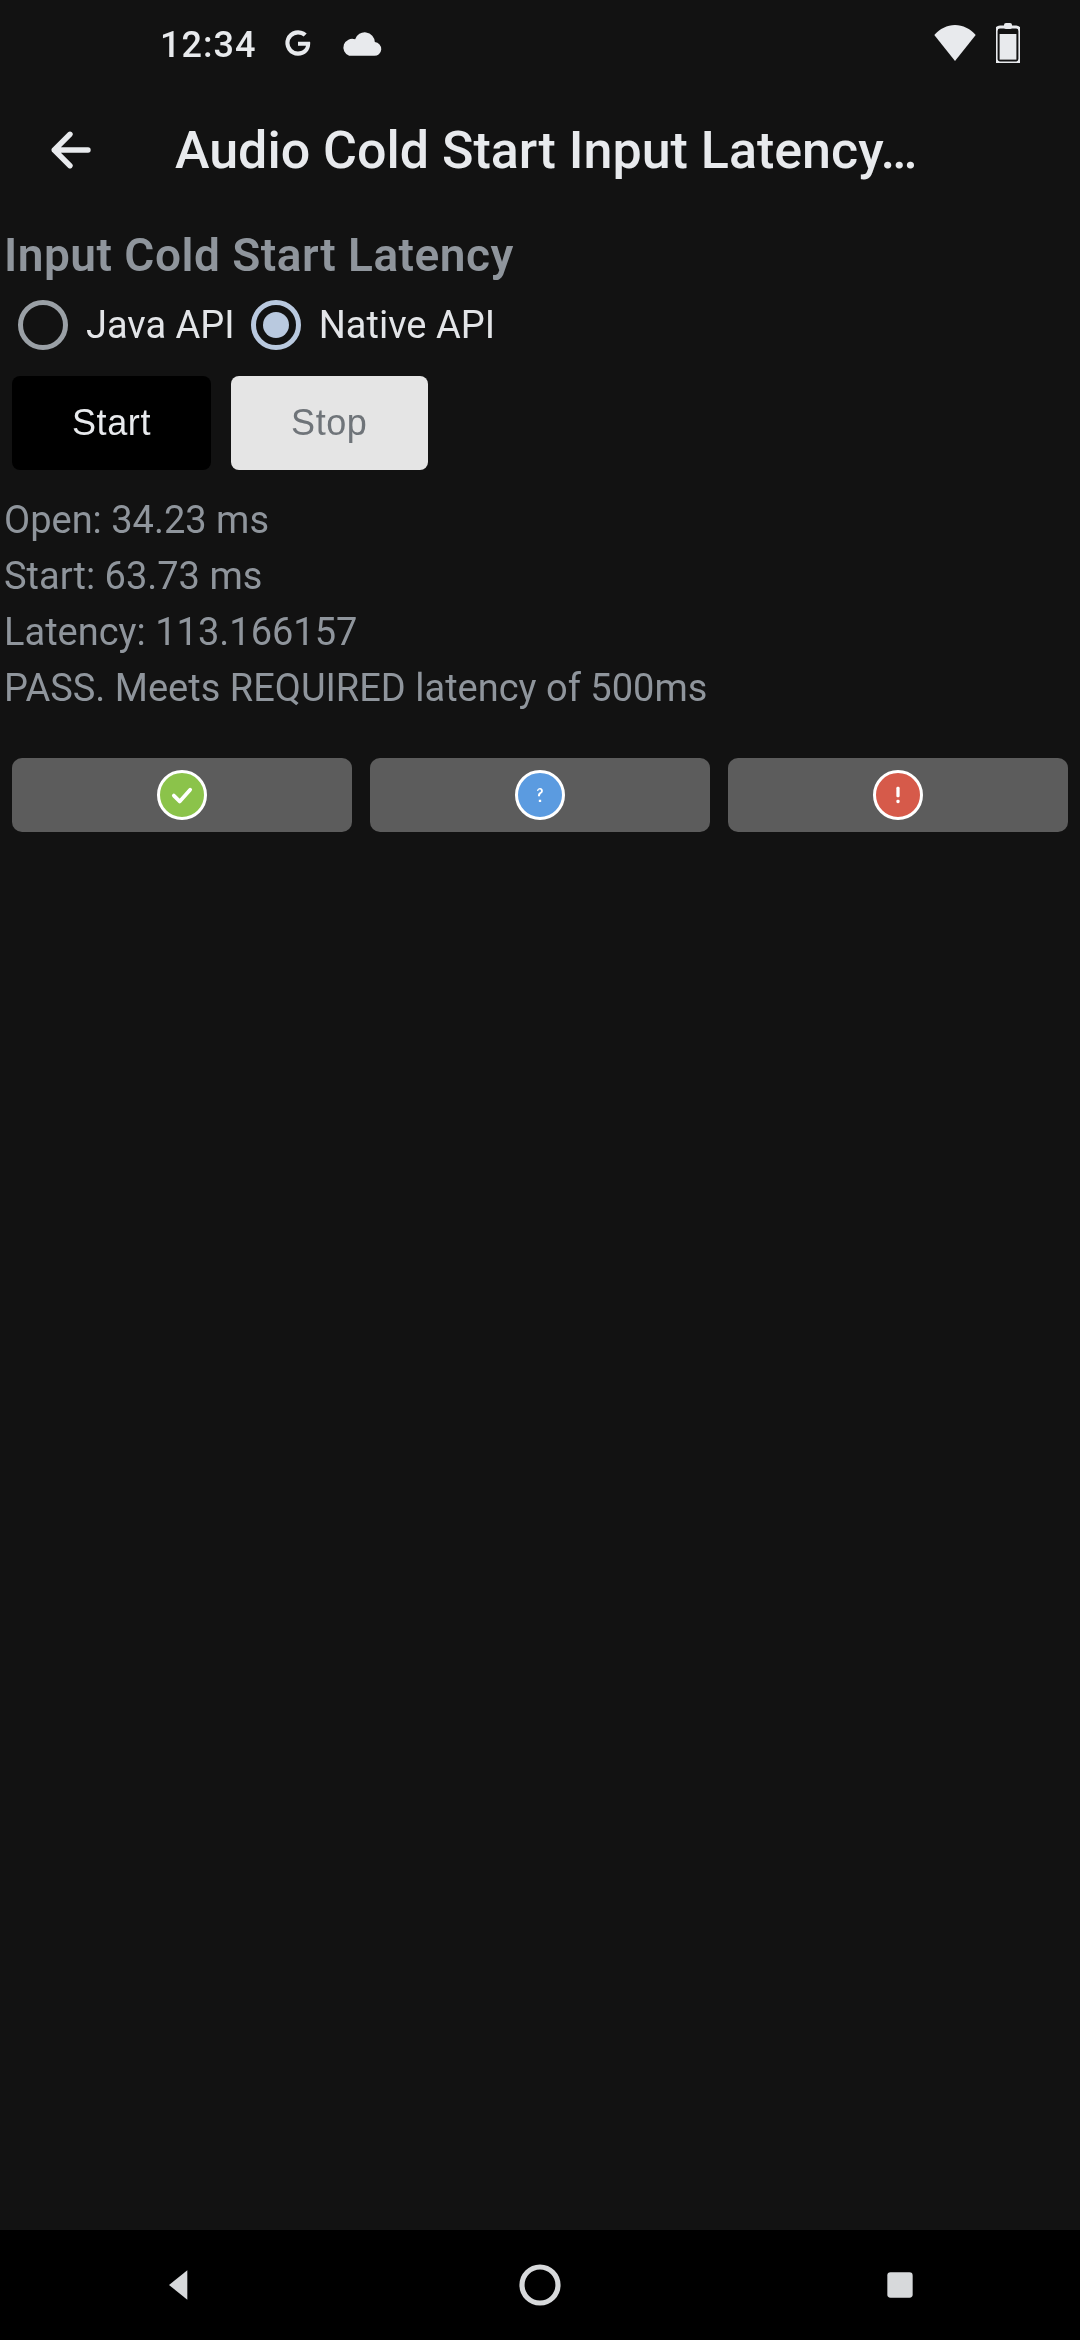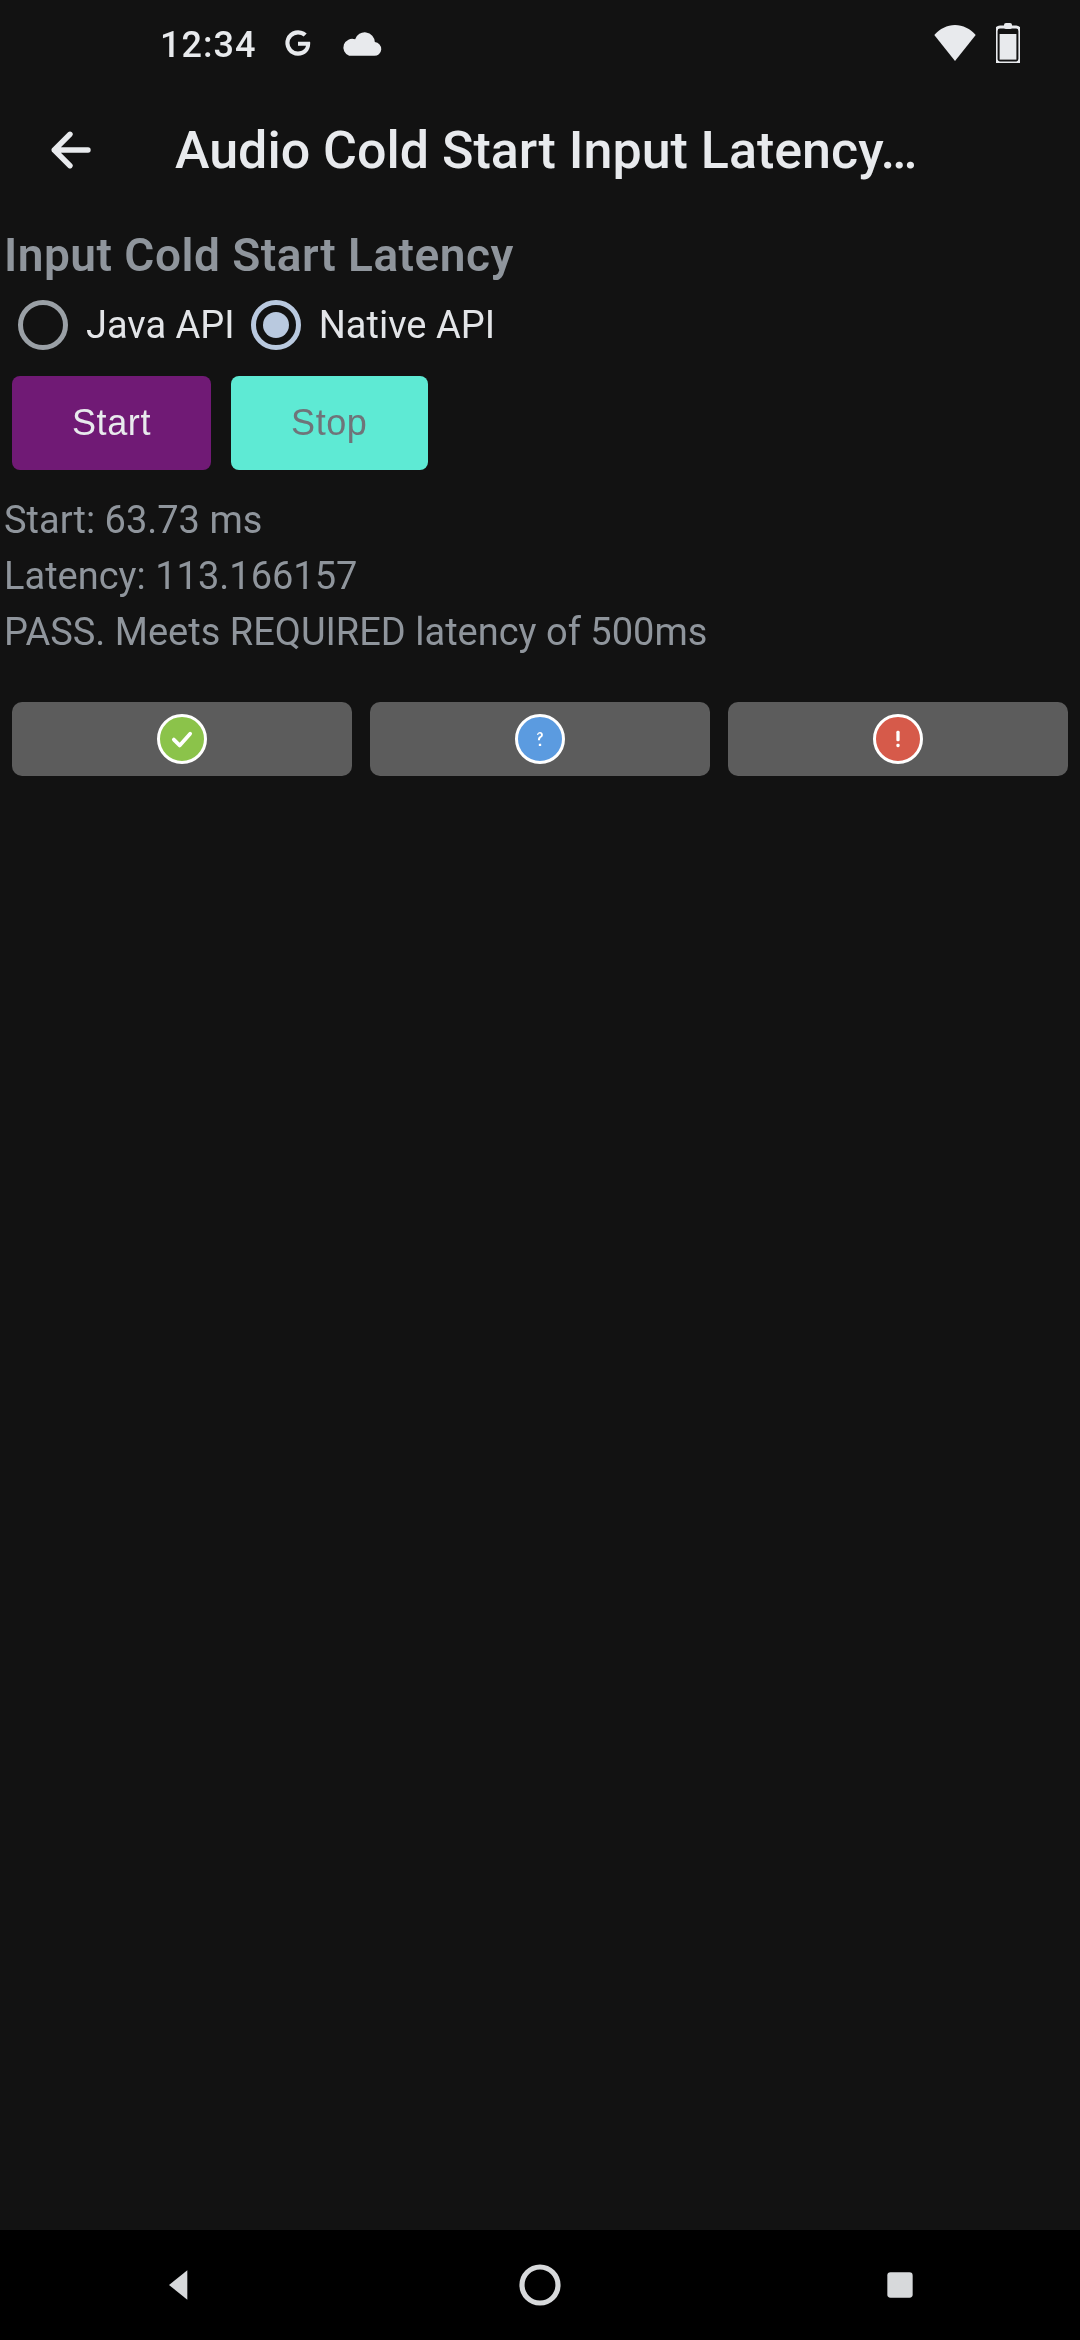--- a/index.html
+++ b/index.html
@@ -22,22 +22,22 @@
 
     .radio-row { display: flex; align-items: center; gap: 16px; padding: 14px 18px 12px 18px; }
     .radio-item { display: flex; align-items: center; gap: 18px; }
     .radio-outer { width: 50px; height: 50px; border-radius: 50%; border: 5px solid #9aa0a6; display: flex; align-items: center; justify-content: center; }
     .radio-outer.selected { border-color: #b9c9df; }
     .radio-inner { width: 26px; height: 26px; border-radius: 50%; background: #b9c9df; display: none; }
     .radio-outer.selected .radio-inner { display: block; }
     .radio-label { color: #e3e5e8; font-size: 38px; font-weight: 400; }
 
     .btn-row { display: flex; gap: 20px; padding: 14px 12px 8px 12px; }
-    .btn { border: none; border-radius: 8px; height: 94px; padding: 0 60px; font-size: 36px; font-weight: 500; background: #701a75; color: #e8eaed; letter-spacing: 0.6px; }
-    .btn.disabled { color: #6f7479; background: #5eead4; }
+    .btn { border: none; border-radius: 8px; height: 94px; padding: 0 60px; font-size: 36px; font-weight: 500; background: #000000; color: #e8eaed; letter-spacing: 0.6px; }
+    .btn.disabled { color: #6f7479; background: #e5e5e5; }
 
     .readout { padding: 14px 4px 0 4px; }
     .readout div { color: #8f959c; font-size: 38px; line-height: 56px; font-weight: 400; }
 
     .action-row { display: flex; gap: 18px; padding: 42px 12px 0 12px; }
     .action-btn { flex: 1; height: 74px; border-radius: 10px; background: #5c5c5c; display: flex; align-items: center; justify-content: center; }
     .icon-circle { width: 50px; height: 50px; border-radius: 50%; display: flex; align-items: center; justify-content: center; border: 3px solid #fff; }
     .ic-pass { background: #8bc34a; }
     .ic-help { background: #5b9be0; }
     .ic-fail { background: #d65a4a; }
@@ -105,20 +105,21 @@
       <span class="radio-label">Native API</span>
     </label>
   </div>
 
   <div class="btn-row">
     <button class="btn">Start</button>
     <button class="btn disabled">Stop</button>
   </div>
 
   <div class="readout">
+    <div>Open: 34.23 ms</div>
     <div>Start: 63.73 ms</div>
     <div>Latency: 113.166157</div>
     <div>PASS. Meets REQUIRED latency of 500ms</div>
   </div>
 
   <div class="action-row">
     <div class="action-btn">
       <span class="icon-circle ic-pass">
         <svg width="28" height="28" viewBox="0 0 24 24">
             <path d="M5 12.5 10 17.5 19 7.5" stroke="#fff" stroke-width="3.2" fill="none" stroke-linecap="round" stroke-linejoin="round"></path>

